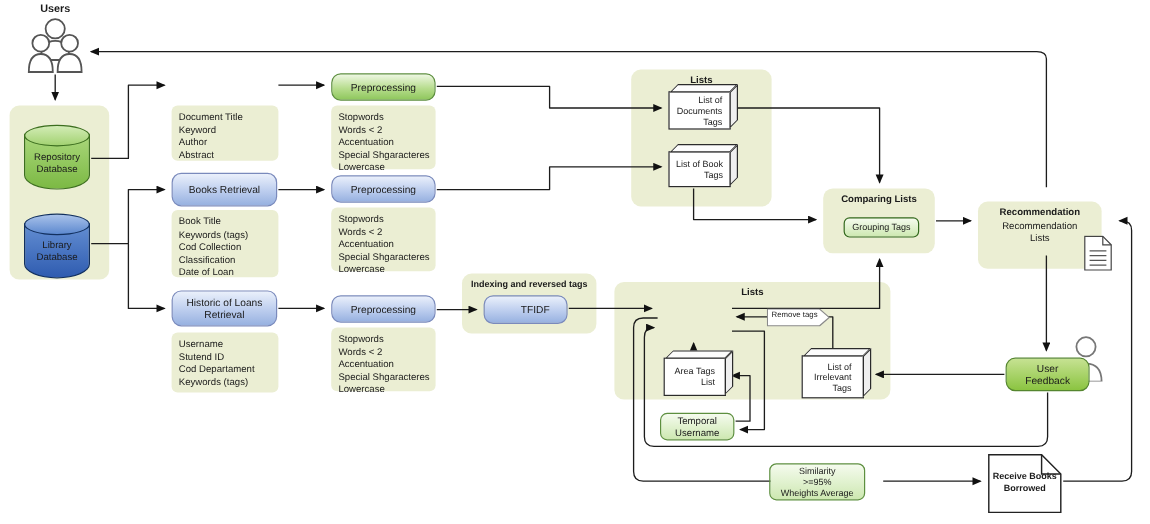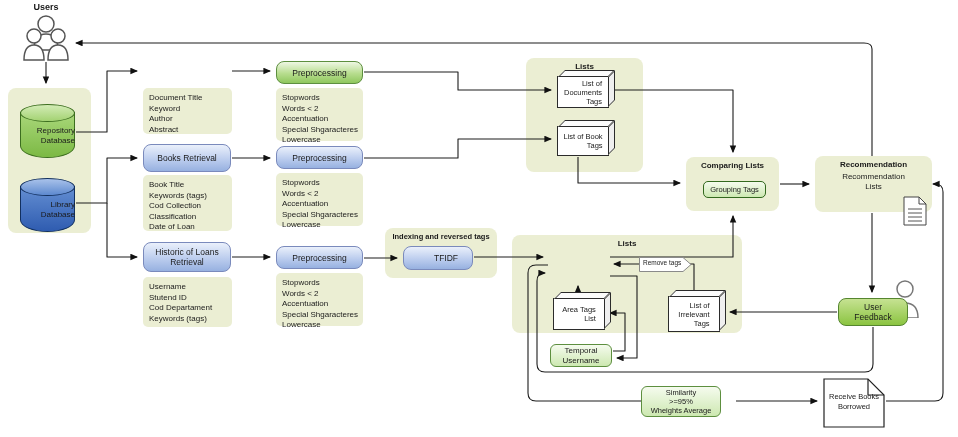--- a/index.html
+++ b/index.html
@@ -24,21 +24,21 @@
       justify-content:center;text-align:right;font-size:7.5px;line-height:9px;white-space:pre-line;}
   .b3::before{content:"";position:absolute;left:0;top:-7px;width:100%;height:7px;
       background:#fcfcfc;border:1px solid #2b2b2b;box-sizing:border-box;
       transform:skewX(-45deg);transform-origin:bottom left;}
   .b3::after{content:"";position:absolute;right:-7px;top:0;width:7px;height:100%;
       background:#efefef;border:1px solid #2b2b2b;box-sizing:border-box;
       transform:skewY(-45deg);transform-origin:top left;}
   .cylbody{position:absolute;left:0;right:0;top:8px;bottom:0;
       border-radius:0 0 50% 50% / 0 0 12px 12px;}
   .cyltop{position:absolute;left:0;right:0;top:0;height:16px;border-radius:50%;}
-  .cyl .lbl{position:absolute;left:0;right:0;top:22px;text-align:right;
+  .cyl .lbl{position:absolute;left:0;right:0;top:22px;text-align:center;
       font-size:8px;line-height:10px;white-space:pre-line;}
   .green-cyl .cylbody{background:linear-gradient(180deg,#a9d77a,#7cb944);border:1px solid #3c6e1f;}
   .green-cyl .cyltop{background:linear-gradient(180deg,#d3ecb6,#a3d272);border:1px solid #3c6e1f;}
   .blue-cyl .cylbody{background:linear-gradient(180deg,#638ed2,#2f5cb0);border:1px solid #12305f;}
   .blue-cyl .cyltop{background:linear-gradient(180deg,#a9c2ea,#5d89cf);border:1px solid #12305f;}
   .flag-label{position:absolute;left:4px;top:2px;font-size:6.5px;}
   .sub{font-size:8px;line-height:10px;text-align:center;white-space:pre-line;margin-top:3px;}
   svg{display:block;}
   .wires{position:absolute;left:0;top:0;z-index:2;pointer-events:none;}
   .z1{z-index:1;} .z3{position:absolute;z-index:3;box-sizing:border-box;}
@@ -54,21 +54,21 @@
   </div>
   <div class="abs panel z1" style="left:385px;top:228px;width:112px;height:50px;">
     <div class="ptitle" style="font-size:7.5px;">Indexing and reversed tags</div>
   </div>
   <div class="abs panel z1" style="left:512px;top:235px;width:230px;height:98px;">
     <div class="ptitle">Lists</div>
   </div>
   <div class="abs panel z1" style="left:686px;top:157px;width:93px;height:54px;">
     <div class="ptitle">Comparing Lists</div>
   </div>
-  <div class="abs panel z1" style="left:815px;top:156px;width:117px;height:56px;">
+  <div class="abs panel z1" style="left:815px;top:168px;width:103px;height:56px;">
     <div class="ptitle">Recommendation</div>
     <div class="sub">Recommendation
 Lists</div>
   </div>
 
   <div class="abs attrs z1" style="left:143px;top:88px;width:89px;height:46px;">Document Title
 Keyword
 Author
 Abstract</div>
   <div class="abs attrs z1" style="left:143px;top:175px;width:89px;height:56px;">Book Title
@@ -196,21 +196,21 @@
       <path d="M2,38 Q2,23 15,23 Q28,23 28,38 Z"></path>
     </g>
   </svg>
   <div class="z3 node fbx" style="left:838px;top:298px;width:70px;height:28px;">User
 Feedback</div>
 
   <div class="z3 node lg" style="left:641px;top:386px;width:80px;height:31px;font-size:7.5px;line-height:9px;">Similarity
 &gt;=95%
 Wheights Average</div>
 
-  <div class="z3" style="left:823px;top:378px;width:62px;height:50px;">
+  <div class="z3" style="left:823px;top:378px;width:62px;height:50px;font-weight:bold;">
     <svg width="62" height="50" viewBox="0 0 62 50" style="position:absolute;left:0;top:0;">
       <path d="M1,1 H45 L61,17 V49 H1 Z" fill="#fff" stroke="#222" stroke-width="1.2"></path>
       <path d="M45,1 V17 H61" fill="none" stroke="#222" stroke-width="1.2"></path>
     </svg>
     <div style="position:absolute;left:0;top:14px;width:100%;text-align:center;font-size:7.5px;line-height:10px;white-space:pre-line;">Receive Books
 Borrowed</div>
   </div>
 
   <svg class="z3" style="left:903px;top:196px;" width="24" height="30" viewBox="0 0 24 30">
     <path d="M1,1 H16 L23,8 V29 H1 Z" fill="#fff" stroke="#444" stroke-width="1"></path>

